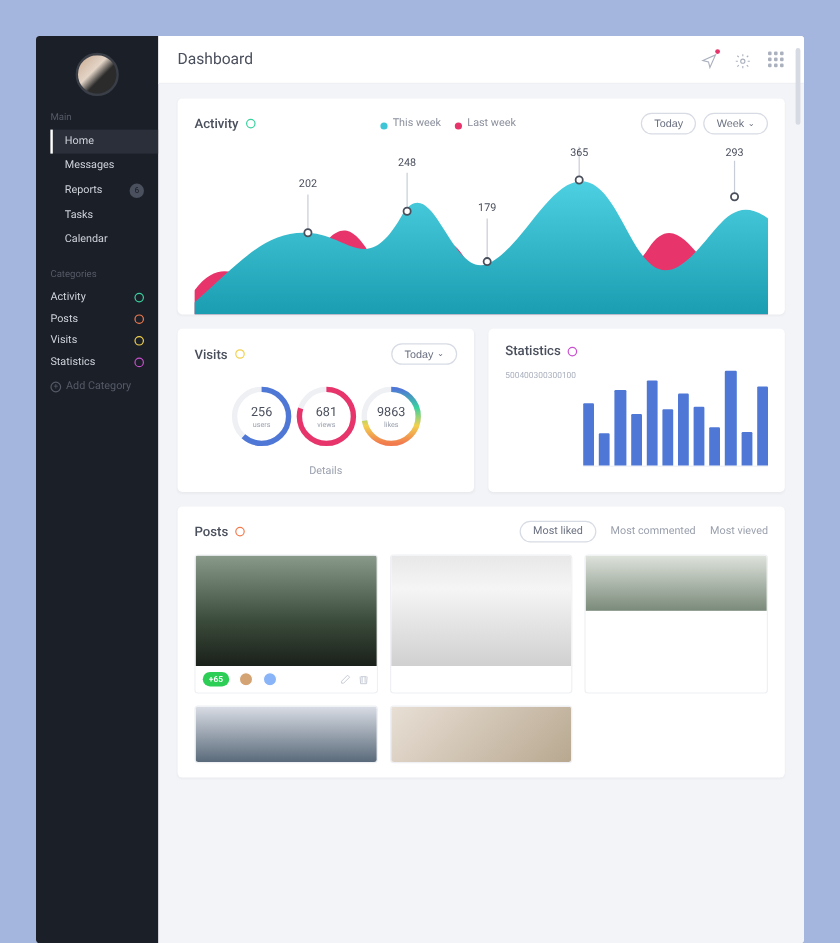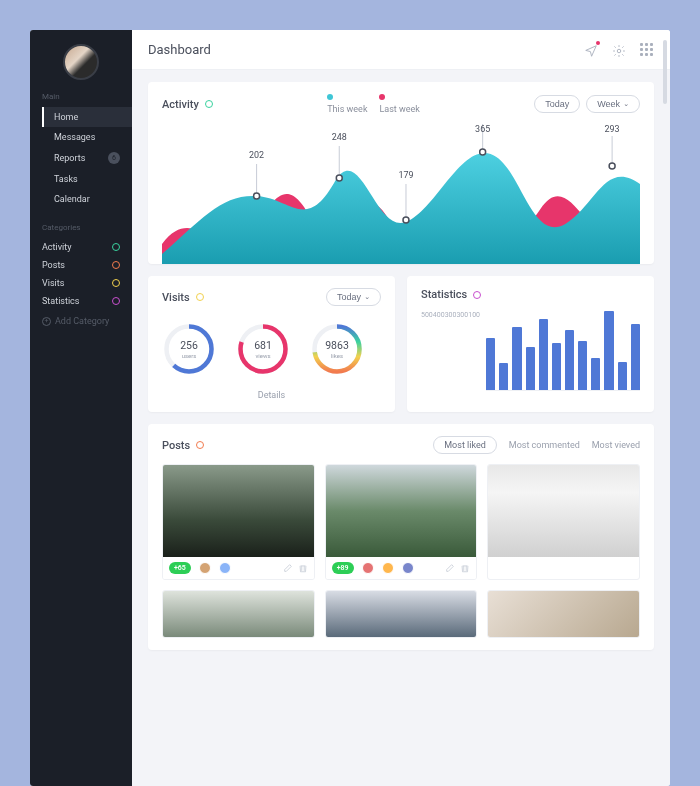--- a/index.html
+++ b/index.html
@@ -86,42 +86,42 @@
 
   .content { padding: 12px 16px; display: flex; flex-direction: column; gap: 12px; }
   .card {
     background: #fff; border-radius: 4px; padding: 12px 14px;
     box-shadow: 0 1px 2px rgba(0,0,0,0.04);
   }
   .card-header { display: flex; align-items: center; justify-content: space-between; margin-bottom: 10px; }
   .card-title { display: flex; align-items: center; gap: 6px; font-size: 11px; color: #4a4f5c; font-weight: 500;}
   .card-title .tdot { width: 8px; height: 8px; border-radius: 50%; border: 1.5px solid; }
   .legend { display: flex; gap: 12px; align-items: center; font-size: 9px; color: #8a8f9c;}
-  .legend-item { display: flex; align-items: flex-start; gap: 4px; flex-direction: column; }
+  .legend-item { display: flex; align-items: flex-end; gap: 4px; }
   .legend-dot { width: 6px; height: 6px; border-radius: 50%; }
   .pill {
     border: 1px solid #d7dbe3; border-radius: 12px; padding: 3px 10px;
     font-size: 9px; color: #6a7080; background: #fff; cursor: pointer;
     display: inline-flex; align-items: center; gap: 3px;
   }
   .pill .chev { font-size: 7px; }
 
   
   .activity-chart { position: relative; height: 140px; }
   .activity-chart svg { width: 100%; height: 100%; }
   .peak-label { font-size: 9px; fill: #4a4f5c; text-anchor: middle; }
   .peak-line { stroke: #c7ccd6; stroke-width: 1; }
   .peak-dot { fill: #fff; stroke: #4a4f5c; stroke-width: 1.5; }
 
   
   .row2 { display: flex; gap: 12px; }
   .row2 .card { flex: 1; }
 
   
-  .donuts { display: flex; justify-content: flex-start; align-items: center; padding: 6px 0 2px; gap: 20px;}
+  .donuts { display: flex; justify-content: center; align-items: center; padding: 6px 0 2px;}
   .donut { text-align: center; }
   .donut svg { width: 54px; height: 54px; }
   .details-link { text-align: center; font-size: 9px; color: #9aa0ad; margin-top: 8px;}
 
   
   .stats-wrap { display: flex; gap: 6px; }
   .y-axis { display: flex; flex-direction: row; justify-content: space-between; font-size: 7px; color: #aab0bd; height: 80px;}
   .bars { flex:1; display: flex; align-items: flex-end; gap: 4px; height: 80px; border-bottom: 1px solid #eef0f4;}
   .bar { flex: 1; background: #4f78d6; border-radius: 1px 1px 0 0; }
 
@@ -407,39 +407,20 @@
                 <svg viewBox="0 0 24 24">
                     <path fill="none" stroke="#c7ccd6" stroke-width="2" d="M4 20h4L20 8l-4-4L4 16v4z"></path>
                   </svg>
                 <svg viewBox="0 0 24 24">
                     <path fill="none" stroke="#c7ccd6" stroke-width="2" d="M6 7h12M9 7v12m6-12v12M5 7l1 14h12l1-14"></path>
                   </svg>
               </div>
             </div>
           </div>
           <div class="post">
-            <div class="post-img" style="background:linear-gradient(180deg,#cfd8dc 0%,#6a8a6a 50%,#3a5a3a 100%)"></div>
-            <div class="post-footer">
-              <div class="left-group">
-                <span class="like-badge">+89</span>
-                <span class="mini-av" style="background:#e57373"></span>
-                <span class="mini-av" style="background:#ffb74d"></span>
-                <span class="mini-av" style="background:#7986cb"></span>
-              </div>
-              <div class="post-actions">
-                <svg viewBox="0 0 24 24">
-                    <path fill="none" stroke="#c7ccd6" stroke-width="2" d="M4 20h4L20 8l-4-4L4 16v4z"></path>
-                  </svg>
-                <svg viewBox="0 0 24 24">
-                    <path fill="none" stroke="#c7ccd6" stroke-width="2" d="M6 7h12M9 7v12m6-12v12M5 7l1 14h12l1-14"></path>
-                  </svg>
-              </div>
-            </div>
-          </div>
-          <div class="post">
             <div class="post-img" style="background:linear-gradient(180deg,#e8e8e8 0%,#f5f5f5 30%,#d0d0d0 100%)"></div>
           </div>
 
           <div class="post">
             <div class="post-img" style="height:46px;background:linear-gradient(180deg,#dee3dc 0%,#7a8a7a 100%)"></div>
           </div>
           <div class="post">
             <div class="post-img" style="height:46px;background:linear-gradient(180deg,#d8dce4 0%,#5a6a7a 100%)"></div>
           </div>
           <div class="post">

